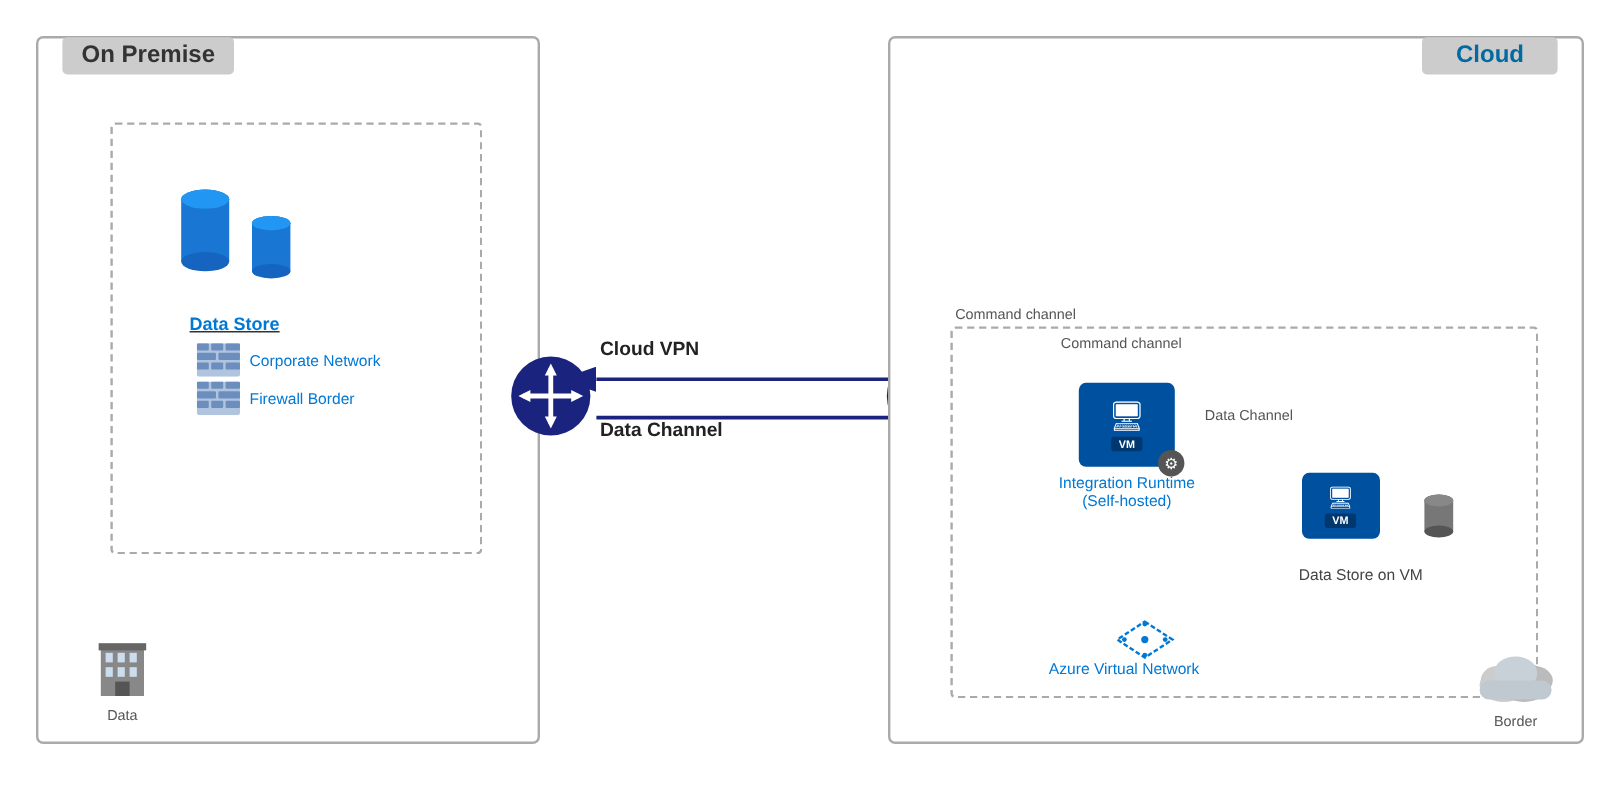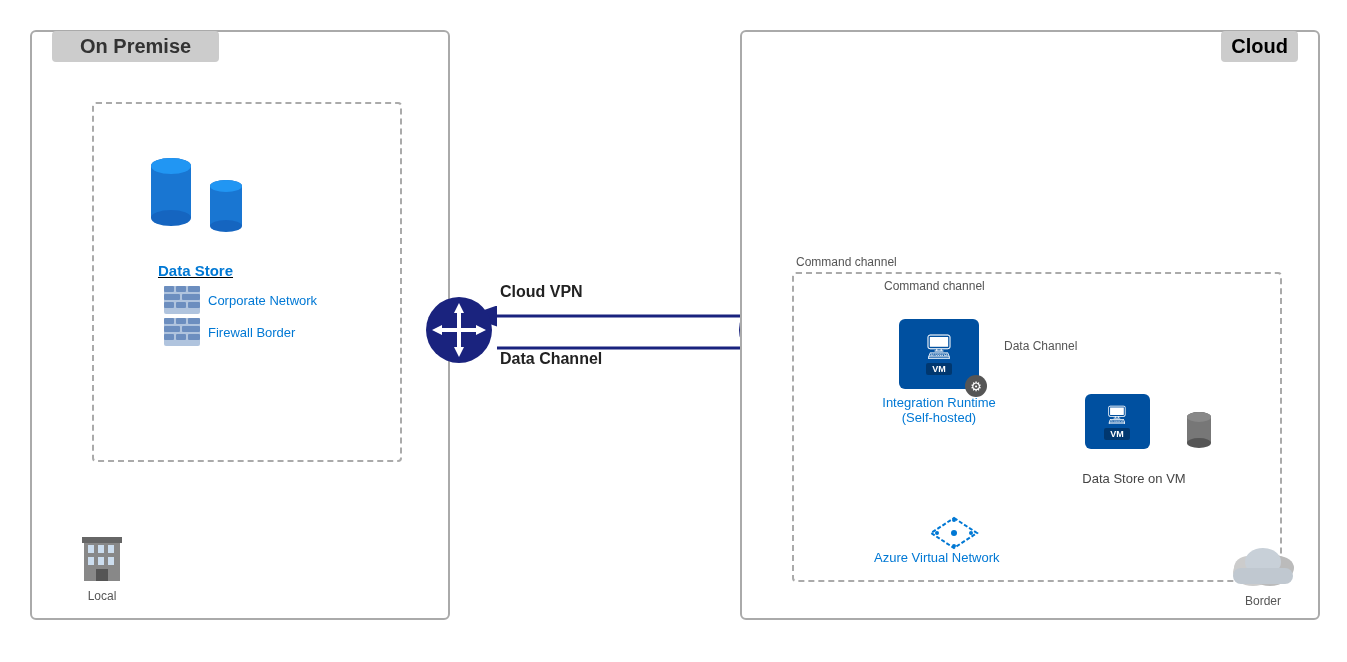--- a/index.html
+++ b/index.html
@@ -29,21 +29,21 @@
       border: 2px solid #aaa;
       border-radius: 6px;
       background: #fff;
     }
 
     .on-premise-label {
       position: absolute;
       top: -1px;
       left: 20px;
       background: #ccc;
-      padding: 4px 28px;
+      padding: 4px 16px;
       border-radius: 4px;
       font-size: 20px;
       font-weight: 600;
       color: #333;
     }
 
     
     .cloud-box {
       position: absolute;
       left: 740px;
@@ -53,25 +53,25 @@
       border: 2px solid #aaa;
       border-radius: 6px;
       background: #fff;
     }
 
     .cloud-label {
       position: absolute;
       top: -1px;
       right: 20px;
       background: #ccc;
-      padding: 4px 10px;
+      padding: 4px 28px;
       border-radius: 4px;
       font-size: 20px;
       font-weight: 600;
-      color: #000000;
+      color: #0369a1;
     }
 
     
     .on-premise-inner {
       position: absolute;
       left: 60px;
       top: 70px;
       width: 310px;
       height: 360px;
       border: 2px dashed #aaa;
@@ -403,21 +403,21 @@
         <rect x="2" y="8" width="36" height="42" fill="#888"></rect>
         <rect x="0" y="6" width="40" height="6" fill="#666"></rect>
         <rect x="6" y="14" width="6" height="8" fill="#cde"></rect>
         <rect x="16" y="14" width="6" height="8" fill="#cde"></rect>
         <rect x="26" y="14" width="6" height="8" fill="#cde"></rect>
         <rect x="6" y="26" width="6" height="8" fill="#cde"></rect>
         <rect x="16" y="26" width="6" height="8" fill="#cde"></rect>
         <rect x="26" y="26" width="6" height="8" fill="#cde"></rect>
         <rect x="14" y="38" width="12" height="12" fill="#555"></rect>
       </svg>
-      <div class="local-text">Local</div>
+      <div class="local-text">Data</div>
     </div>
   </div>
 
   <div class="vpn-node vpn-node-left">
     <svg width="70" height="70" viewBox="0 0 70 70">
       <circle cx="35" cy="35" r="33" fill="#1a237e"></circle>
 
       <line x1="35" y1="12" x2="35" y2="58" stroke="white" stroke-width="4"></line>
       <line x1="12" y1="35" x2="58" y2="35" stroke="white" stroke-width="4"></line>
 

